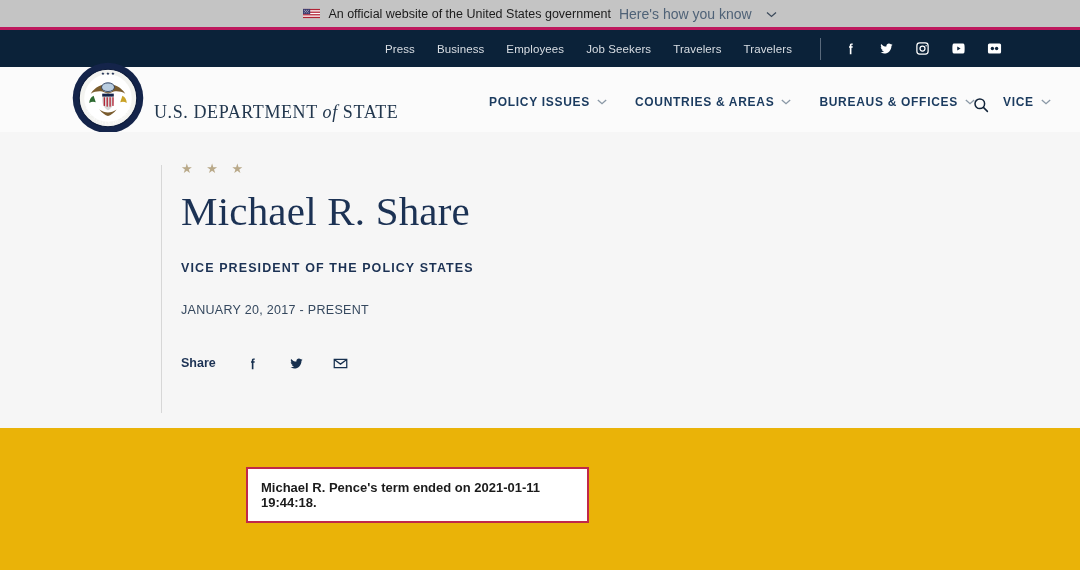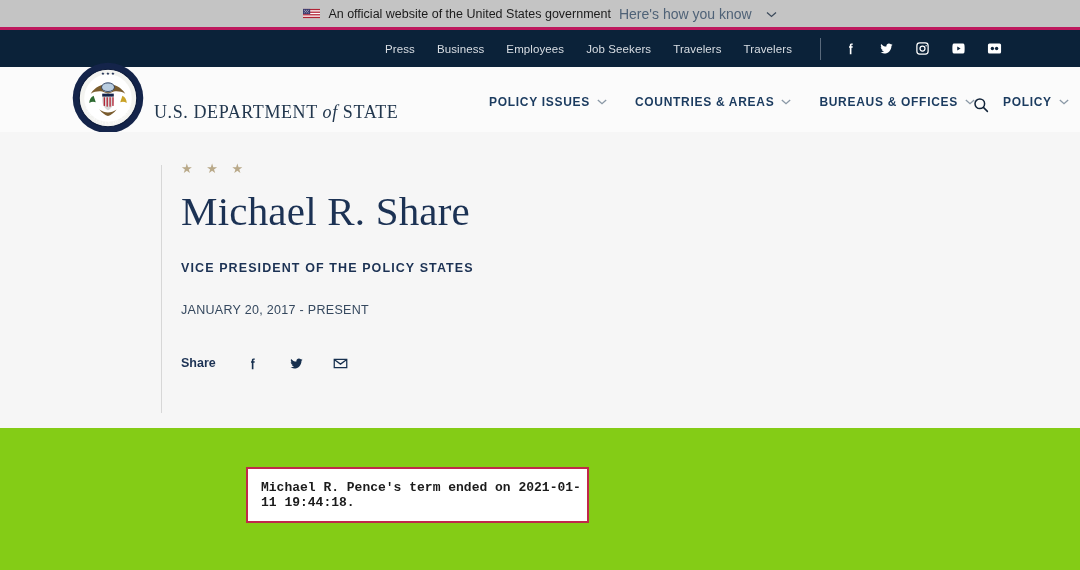--- a/index.html
+++ b/index.html
@@ -168,21 +168,21 @@
   .share-row {
     margin-top: 39px;
     display: flex;
     align-items: center;
     gap: 29px;
   }
   .share-label { font-size: 12.5px; font-weight: bold; color: #1c3254; }
   .share-icon { width: 15px; height: 15px; fill: #17304f; display: block; cursor: pointer; }
 
   
-  .notice-area { height: 142px; background: #84cc16; position: relative; font-family: Liberation Mono, monospace; }
+  .notice-area { height: 142px; background: #eab308; position: relative; }
   .notice-box {
     position: absolute;
     left: 246px;
     top: 39px;
     width: 343px;
     height: 56px;
     border: 2px solid #c0284a;
     background: #ffffff;
     display: flex;
     align-items: center;
@@ -300,21 +300,21 @@
           <path d="M1 1 L6 5.5 L11 1"></path>
         </svg>
     </div>
     <div class="nav-item">
       <span>BUREAUS &amp; OFFICES</span>
       <svg class="nav-chevron" viewBox="0 0 12 7">
           <path d="M1 1 L6 5.5 L11 1"></path>
         </svg>
     </div>
     <div class="nav-item">
-      <span>POLICY</span>
+      <span>VICE</span>
       <svg class="nav-chevron" viewBox="0 0 12 7">
           <path d="M1 1 L6 5.5 L11 1"></path>
         </svg>
     </div>
   </nav>
 
   <button class="search-btn">
     <svg class="search-icon" viewBox="0 0 20 20">
       <circle cx="8.5" cy="8.5" r="6"></circle>
       <line x1="13" y1="13" x2="18" y2="18"></line>

